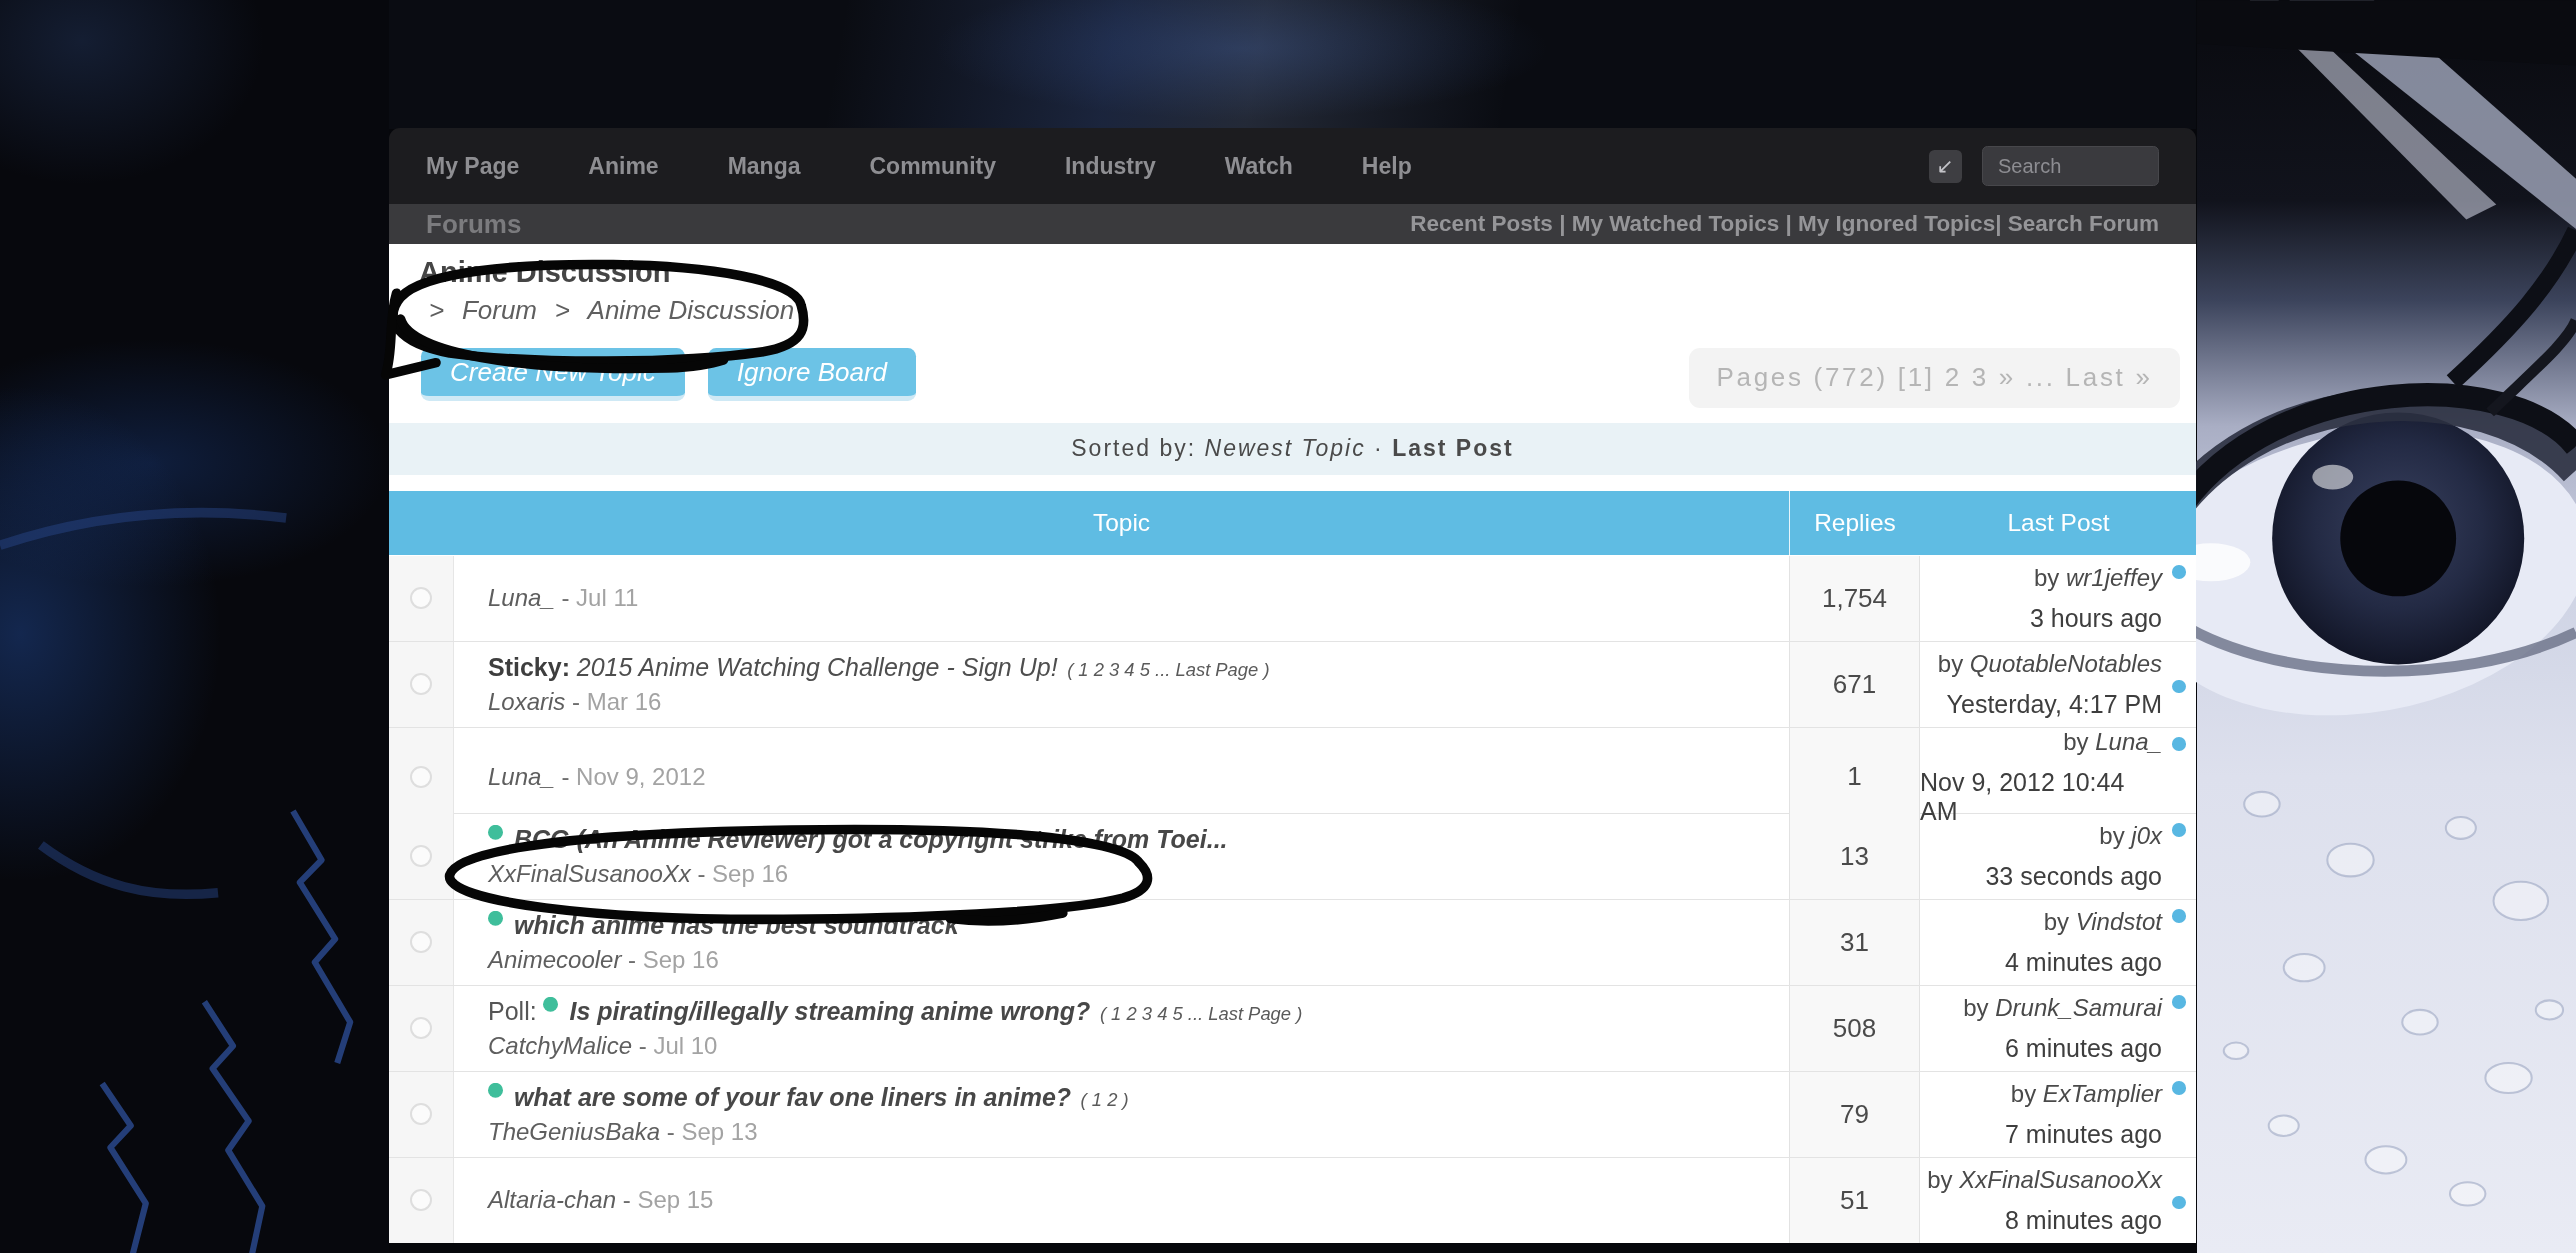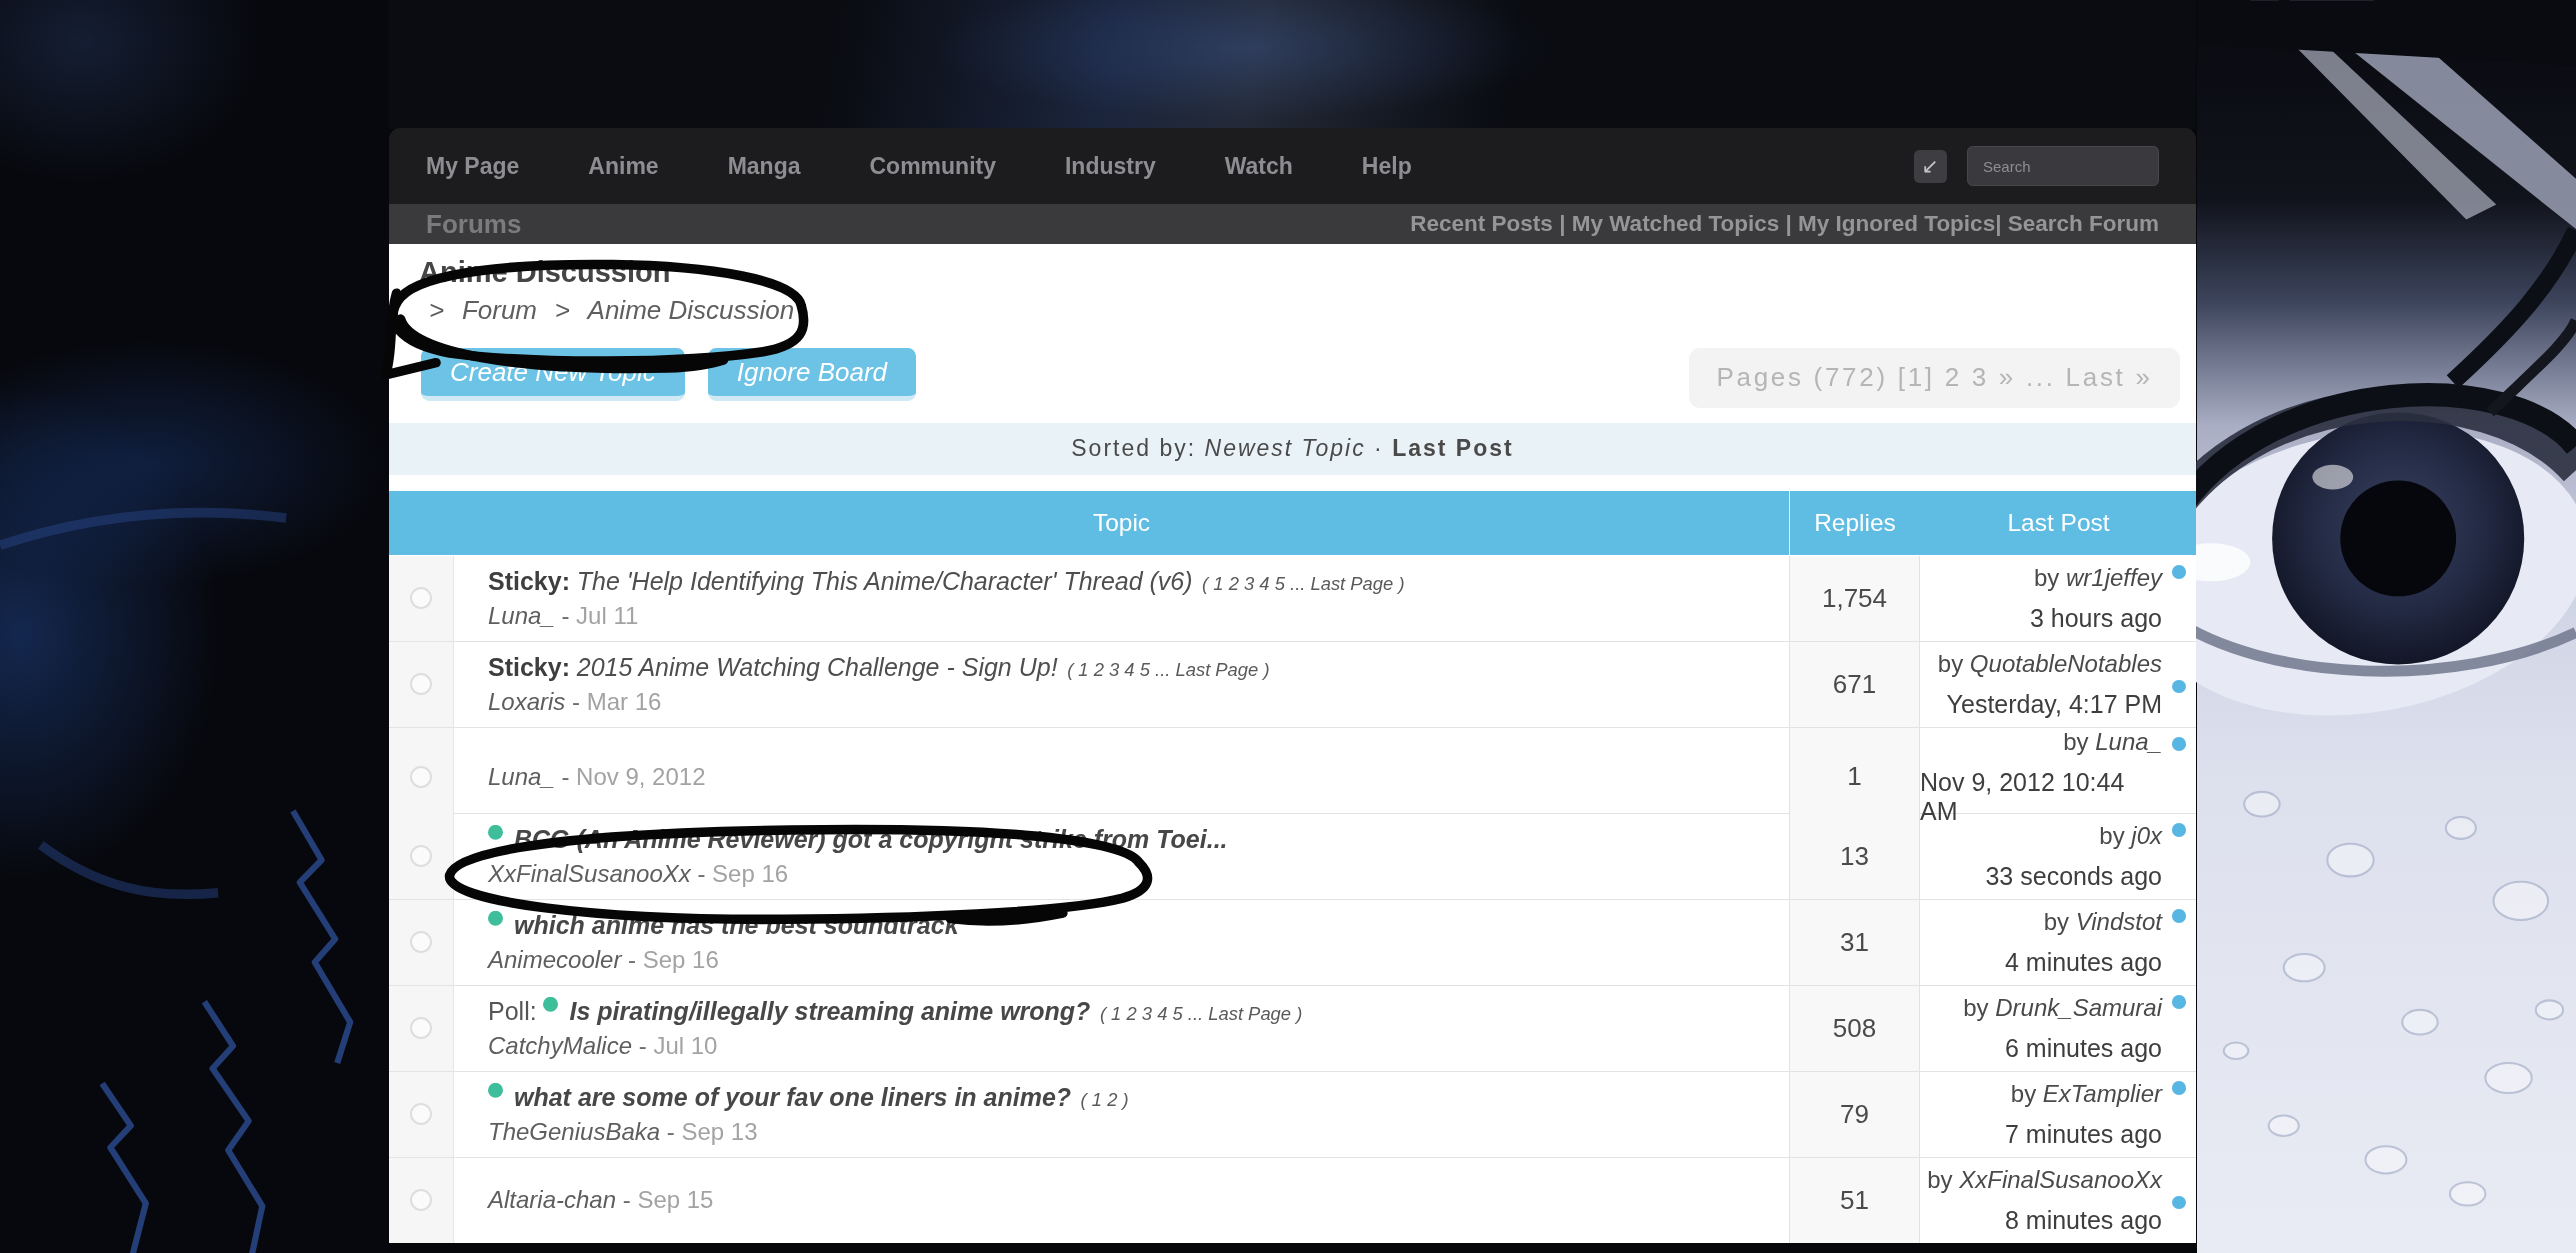--- a/index.html
+++ b/index.html
@@ -41,22 +41,22 @@
     display:flex; align-items:center; padding:0 37px; gap:69px;
   }
   .nav-item { color:#8e8e92; font-size:23px; font-weight:bold; cursor:pointer; white-space:nowrap; }
   .nav-search { margin-left:auto; display:flex; align-items:center; gap:20.4px; }
   .check-btn {
     width:33px; height:33px; background:#3e3e42; border-radius:5.5px;
     display:flex; align-items:center; justify-content:center;
     color:#c3c3c8; font-size:20.4px; cursor:pointer;
   }
   .search-input {
-    width:192px; height:40px; background:#3a3a3e; border:0.7px solid #47474b;
-    border-radius:5.5px; color:#9a9a9e; font-size:15px; padding:0 15px; outline:none;
+    width:177px; height:40px; background:#3a3a3e; border:0.7px solid #47474b;
+    border-radius:5.5px; color:#9a9a9e; font-size:20px; padding:0 15px; outline:none;
     font-family:"Liberation Sans", sans-serif;
   }
   .search-input::placeholder { color:#8d8d92; }
   .forumsbar {
     height:40px; background:#3a3a3d;
     display:flex; align-items:center; padding:0 37px;
   }
   .forums-title { color:#7b7b7e; font-size:26px; font-weight:bold; }
   .forums-links { margin-left:auto; color:#959598; font-size:22.5px; font-weight:bold; white-space:pre; }
   .forums-links .flink { cursor:pointer; }
@@ -229,23 +229,20 @@
         <div class="th">Topic</div>
         <div class="th th-replies">Replies</div>
         <div class="th">Last Post</div>
       </div>
       <div id="rows-container">
   <div class="trow">
     <div class="cell-select">
       <div class="radio"></div>
     </div>
     <div class="cell-topic">
-      <div class="tline1">
-        <span class="prefix sticky">Sticky:</span><span class="topic-title">The 'Help Identifying This Anime/Character' Thread (v6)</span><span class="pages-suffix">( 1 2 3 4 5 ... Last Page )</span>
-      </div>
       <div class="tline2">
         <span class="t-author">Luna_</span><span class="t-dash"> - </span><span class="t-date">Jul 11</span>
       </div>
     </div>
     <div class="cell-replies">
       <span>1,754</span>
     </div>
     <div class="cell-last">
       <span class="blue-dot" style="top: 9.5px;"></span>
       <div class="by-line"><span>by </span><span class="last-by">wr1jeffey</span></div>

